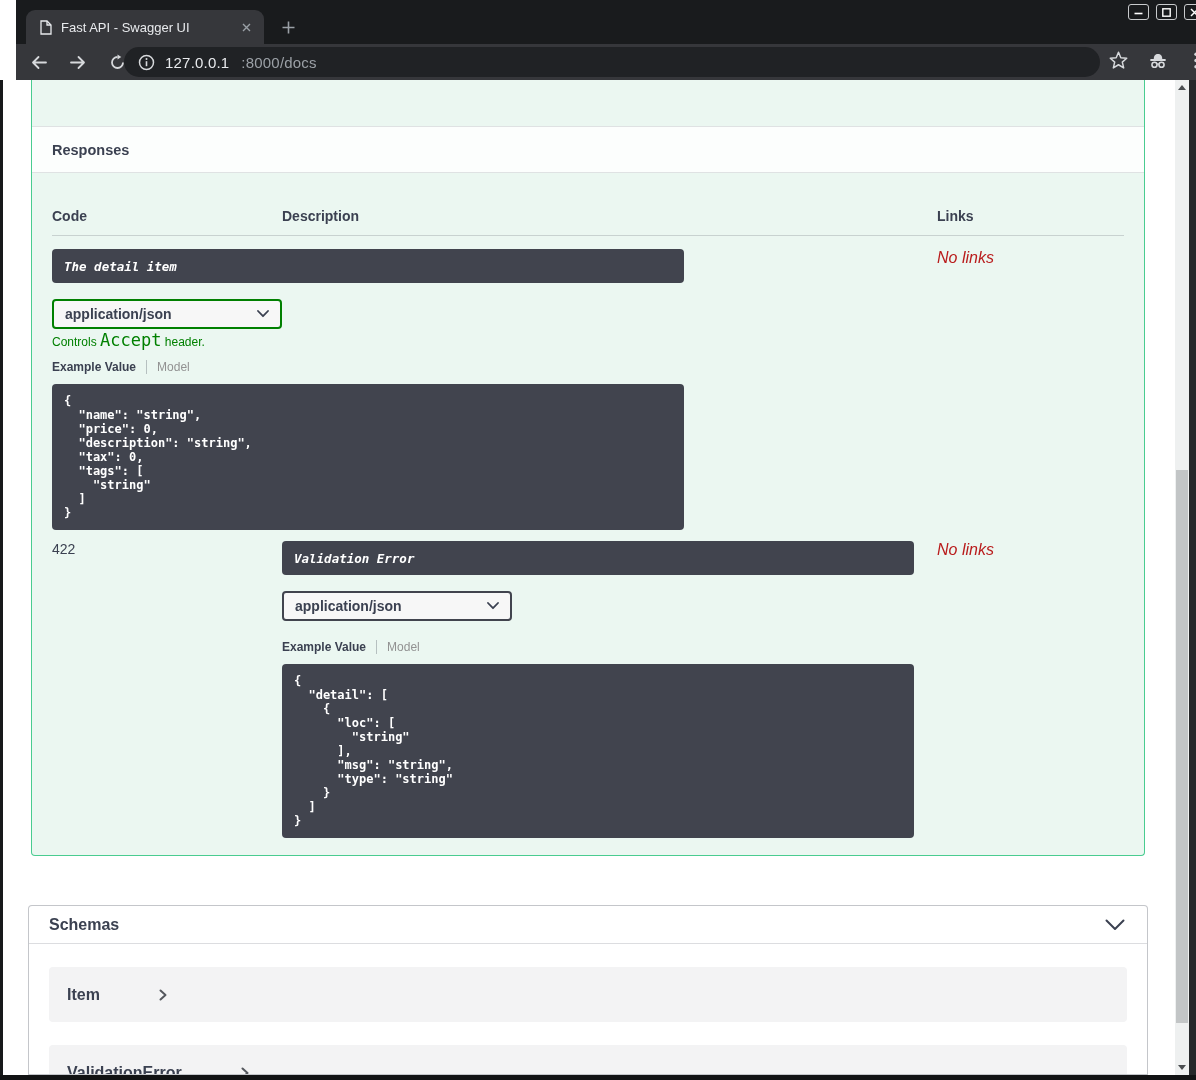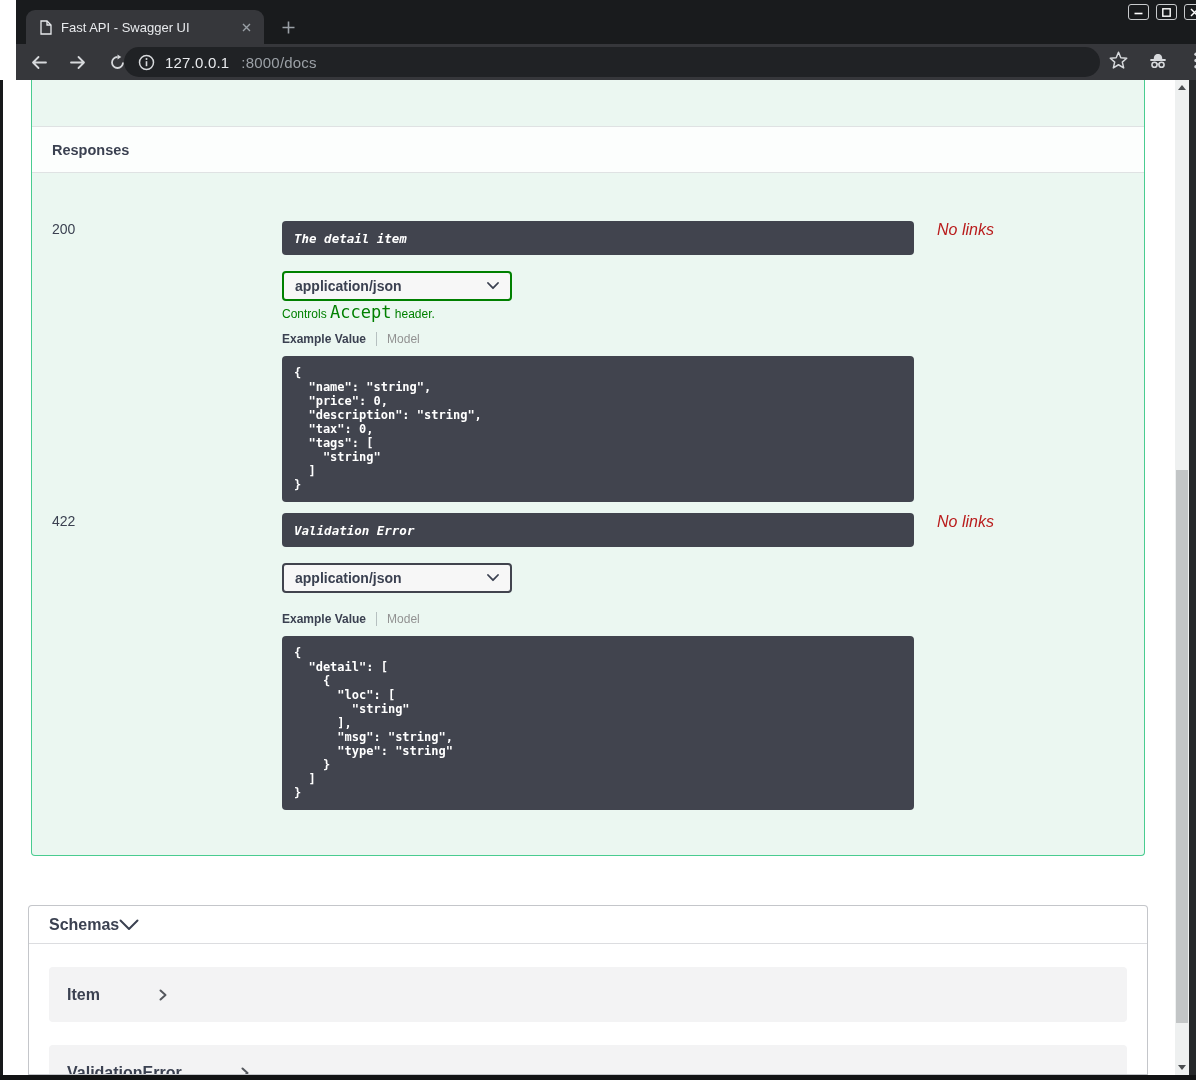--- a/index.html
+++ b/index.html
@@ -85,21 +85,21 @@
   .tab-model { font-size:12px; color:#929292; }
 
   .code-block { margin-top:9px; width:632px; background:#41444e; border-radius:4px; padding:10px 12px;
                 color:#fff; font-family:"DejaVu Sans Mono","Liberation Mono",monospace;
                 font-size:12px; font-weight:600; line-height:14px; white-space:pre; }
 
   
   .schemas { margin-left:25px; margin-top:49px; width:1120px; height:170px; background:#fff;
              border:1px solid rgba(59,65,81,.3); border-radius:4px 4px 0 0; overflow:hidden; }
   .schemas-header { height:38px; border-bottom:1px solid rgba(59,65,81,.18);
-                    display:flex; align-items:center; justify-content:flex-start; padding:0 22px 0 20px; }
+                    display:flex; align-items:center; justify-content:space-between; padding:0 22px 0 20px; }
   .schemas-header span { font-size:16px; font-weight:bold; color:#3b4151; }
   .schemas-body { padding:23px 20px 0; }
   .model-row { height:55px; background:#f3f3f4; border-radius:4px; display:flex; align-items:center;
                padding:0 18px; margin-bottom:23px;gap:41px; }
   .model-row .model-name { font-size:16px; font-weight:bold; color:#3b4151; }
   .model-row svg { margin-left:18px; }
 </style>
 </head>
 <body>
 
@@ -198,23 +198,27 @@
 <div class="page">
 
   <div class="opblock">
     <div class="opblock-spacer"></div>
 
     <div class="responses-header">
       <span>Responses</span>
     </div>
 
     <div class="responses-table">
+      <div class="row-headers">
+        <div class="col-code">Code</div>
+        <div class="col-desc">Description</div>
+        <div class="col-links">Links</div>
+      </div>
 
       <div class="response-row">
-        <div class="cell-code">200</div>
         <div class="cell-desc">
           <div class="resp-desc-box">
             <span>The detail item</span>
           </div>
           <div class="media-select select-green">
             <span>application/json</span>
             <svg width="12" height="8" viewBox="0 0 12 8">
               <polyline points="1,1 6,6.2 11,1" fill="none" stroke="#3b4151" stroke-width="1.8" stroke-linecap="round" stroke-linejoin="round"></polyline>
             </svg>
           </div>

